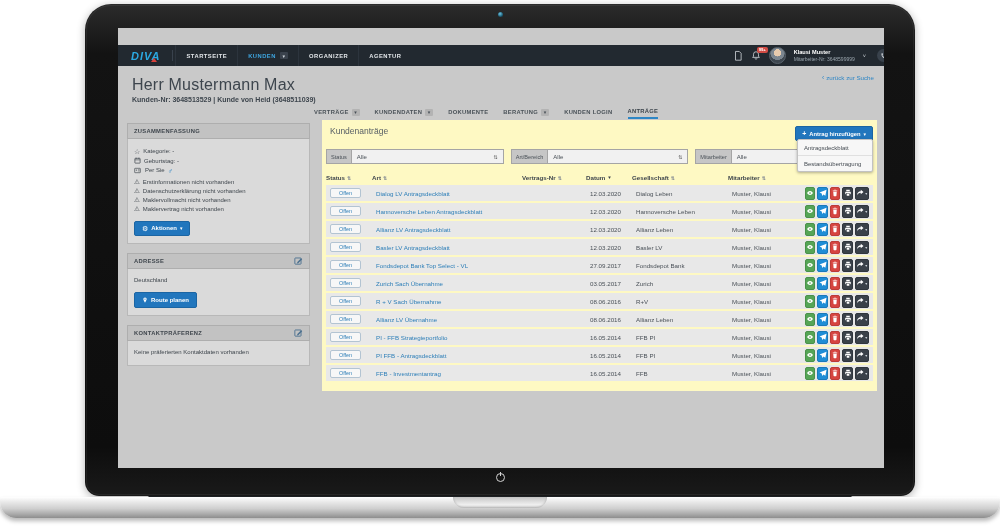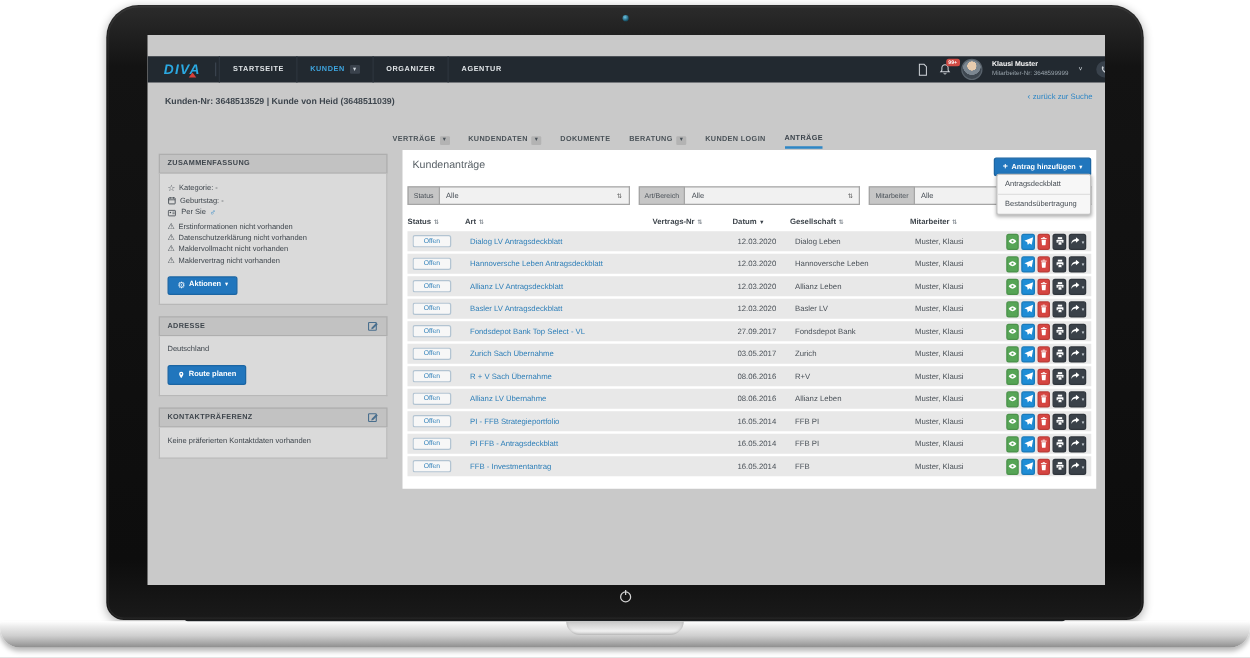--- a/index.html
+++ b/index.html
@@ -68,21 +68,21 @@
   .mars{color:#2e86c5;font-size:7px;font-weight:bold;}
   .warns{margin-top:5px;}
   .warn-line{display:flex;align-items:center;gap:3px;font-size:6px;color:#3f464d;margin:2.5px 0;}
   .warn-icon{font-size:6.5px;line-height:1;}
   .btn-blue{display:inline-flex;align-items:center;gap:3px;background:#2176bd;border:1px solid #1b65a3;color:#fff;font-size:6px;font-weight:bold;padding:3px 7px;border-radius:2px;cursor:pointer;}
   .btn-blue .gear{font-size:7px;line-height:1;}
   .btn-caret{font-size:5px;}
   .mt6{margin-top:6px;}
   .edit-ic{display:inline-flex;width:9px;height:9px;cursor:pointer;}
   
-  .main-panel{position:absolute;left:204px;top:92px;width:555px;background:#ffffff;padding-bottom:8px;}
+  .main-panel{position:absolute;left:204px;top:92px;width:555px;background:#fef9c3;padding-bottom:8px;}
   .panel-top{display:flex;align-items:flex-start;justify-content:space-between;padding:6px 4px 6px 8px;}
   .panel-heading{font-size:8.5px;color:#586066;}
   .add-btn{display:inline-flex;align-items:center;gap:3px;background:#2176bd;border:1px solid #1b65a3;color:#fff;font-size:5.8px;font-weight:bold;padding:3px 6px;border-radius:2px;cursor:pointer;}
   .add-plus{font-size:7px;font-weight:bold;line-height:1;}
   .add-dropdown{position:absolute;top:19px;right:4px;width:74px;background:#f7f7f7;border:1px solid #c2c2c2;border-radius:2px;box-shadow:0 1px 3px rgba(0,0,0,.3);z-index:10;}
   .menu-item{font-size:6px;color:#464d54;padding:4.5px 6px;cursor:pointer;}
   .menu-item + .menu-item{border-top:1px solid #e0e0e0;}
   .filters{display:flex;gap:7px;padding:0 4px;margin-top:2px;}
   .fgroup{flex:1;display:flex;height:15px;}
   .flabel{display:flex;align-items:center;background:#c6c6c6;border:1px solid #a5a5a5;padding:0 4px;font-size:5.6px;color:#4a5158;white-space:nowrap;}
@@ -171,20 +171,21 @@
         </span>
       </div>
     </header>
 
     <a class="back-link">
       <span class="back-chev">‹</span>
       <span>zurück zur Suche</span>
     </a>
 
     <div class="title-block">
+      <h1>Herr Mustermann Max</h1>
       <div class="subtitle">Kunden-Nr: 3648513529 | Kunde von Heid (3648511039)</div>
     </div>
 
     <nav class="tabs">
 
         <div class="tab">
           <span>VERTRÄGE</span>
           <span class="tab-caret">▾</span>
         </div>
 

